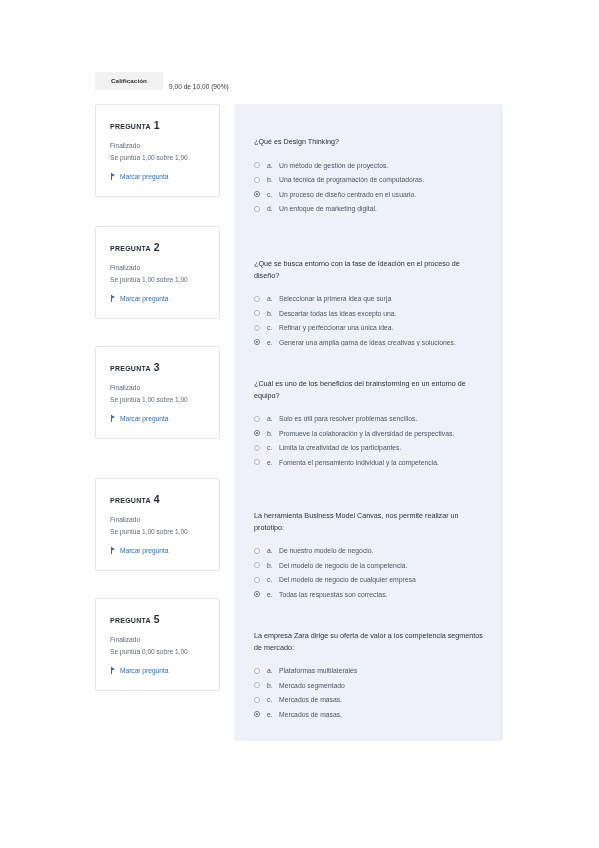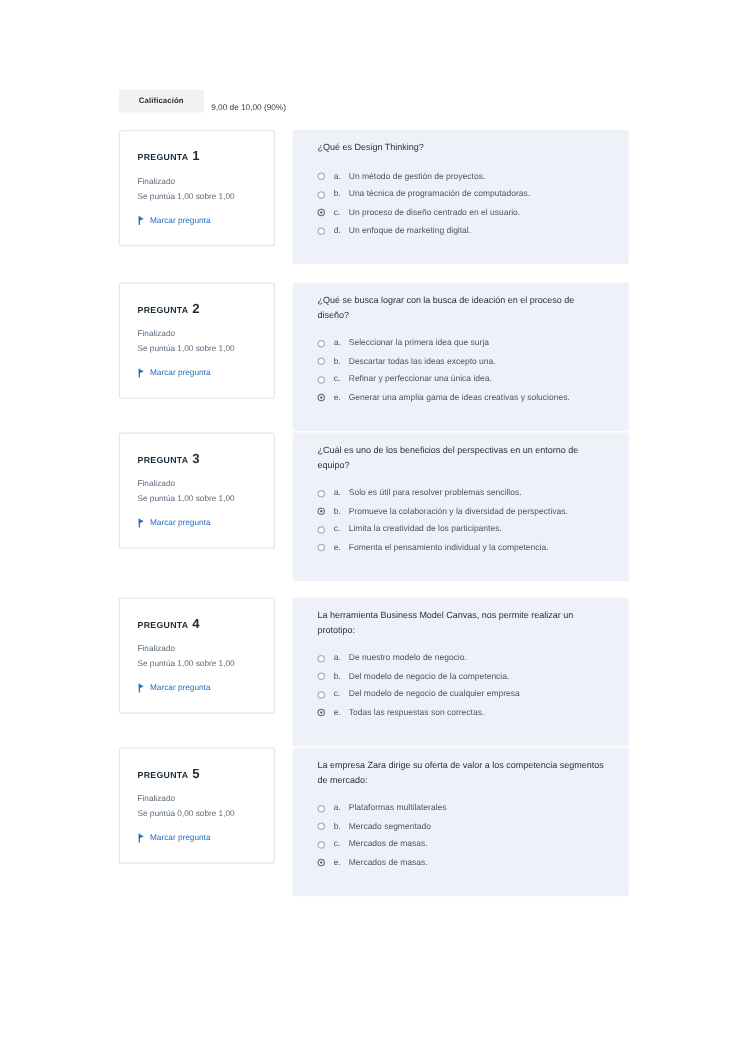--- a/index.html
+++ b/index.html
@@ -123,21 +123,21 @@
     width: 1px;
     height: 7px;
     background: #2a6ebb;
   }
 
   .q-body {
     margin-left: 14px;
     flex: 1;
     background: #eef1f8;
     border-radius: 2px;
-    padding: 8px 20px 22px 20px;
+    padding: 32px 20px 22px 20px;
     box-sizing: border-box;
   }
   .q-text {
     font-size: 7.2px;
     color: #27313d;
     line-height: 11.5px;
     margin-bottom: 13px;
   }
 
   .opt {
@@ -238,21 +238,21 @@
         <div class="q-info">
           <div class="q-info-title"><span>PREGUNTA</span><span class="qnum">2</span></div>
           <div class="q-info-line">Finalizado</div>
           <div class="q-info-line">Se puntúa 1,00 sobre 1,00</div>
           <div class="q-flag">
             <span class="flag-icon"></span>
             <span>Marcar pregunta</span>
           </div>
         </div>
         <div class="q-body">
-          <div class="q-text">¿Qué se busca lograr con la busca de ideación en el proceso de diseño?</div>
+          <div class="q-text">¿Qué se busca entorno con la fase de ideación en el proceso de diseño?</div>
           <div>
             <div class="opt">
               <span class="radio"></span>
               <span class="opt-letter">a.</span>
               <span class="opt-text">Seleccionar la primera idea que surja</span>
             </div>
             <div class="opt">
               <span class="radio"></span>
               <span class="opt-letter">b.</span>
               <span class="opt-text">Descartar todas las ideas excepto una.</span>
@@ -274,21 +274,21 @@
         <div class="q-info">
           <div class="q-info-title"><span>PREGUNTA</span><span class="qnum">3</span></div>
           <div class="q-info-line">Finalizado</div>
           <div class="q-info-line">Se puntúa 1,00 sobre 1,00</div>
           <div class="q-flag">
             <span class="flag-icon"></span>
             <span>Marcar pregunta</span>
           </div>
         </div>
         <div class="q-body">
-          <div class="q-text">¿Cuál es uno de los beneficios del perspectivas en un entorno de equipo?</div>
+          <div class="q-text">¿Cuál es uno de los beneficios del brainstorming en un entorno de equipo?</div>
           <div>
             <div class="opt">
               <span class="radio"></span>
               <span class="opt-letter">a.</span>
               <span class="opt-text">Solo es útil para resolver problemas sencillos.</span>
             </div>
             <div class="opt">
               <span class="radio checked"></span>
               <span class="opt-letter">b.</span>
               <span class="opt-text">Promueve la colaboración y la diversidad de perspectivas.</span>

